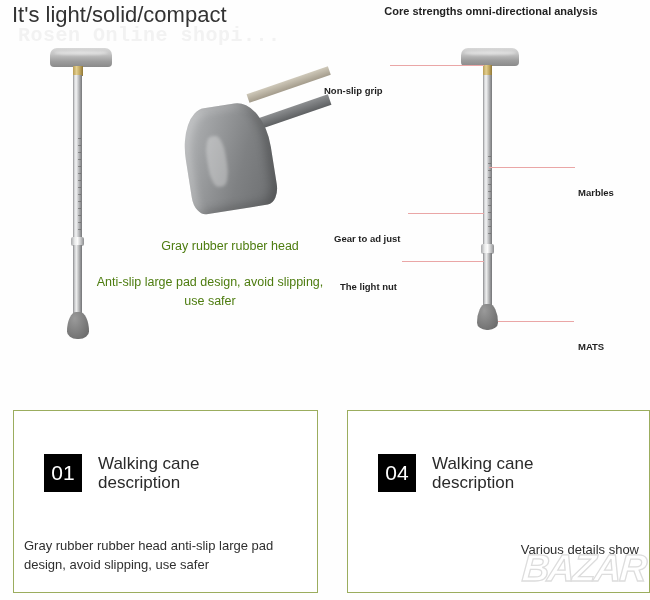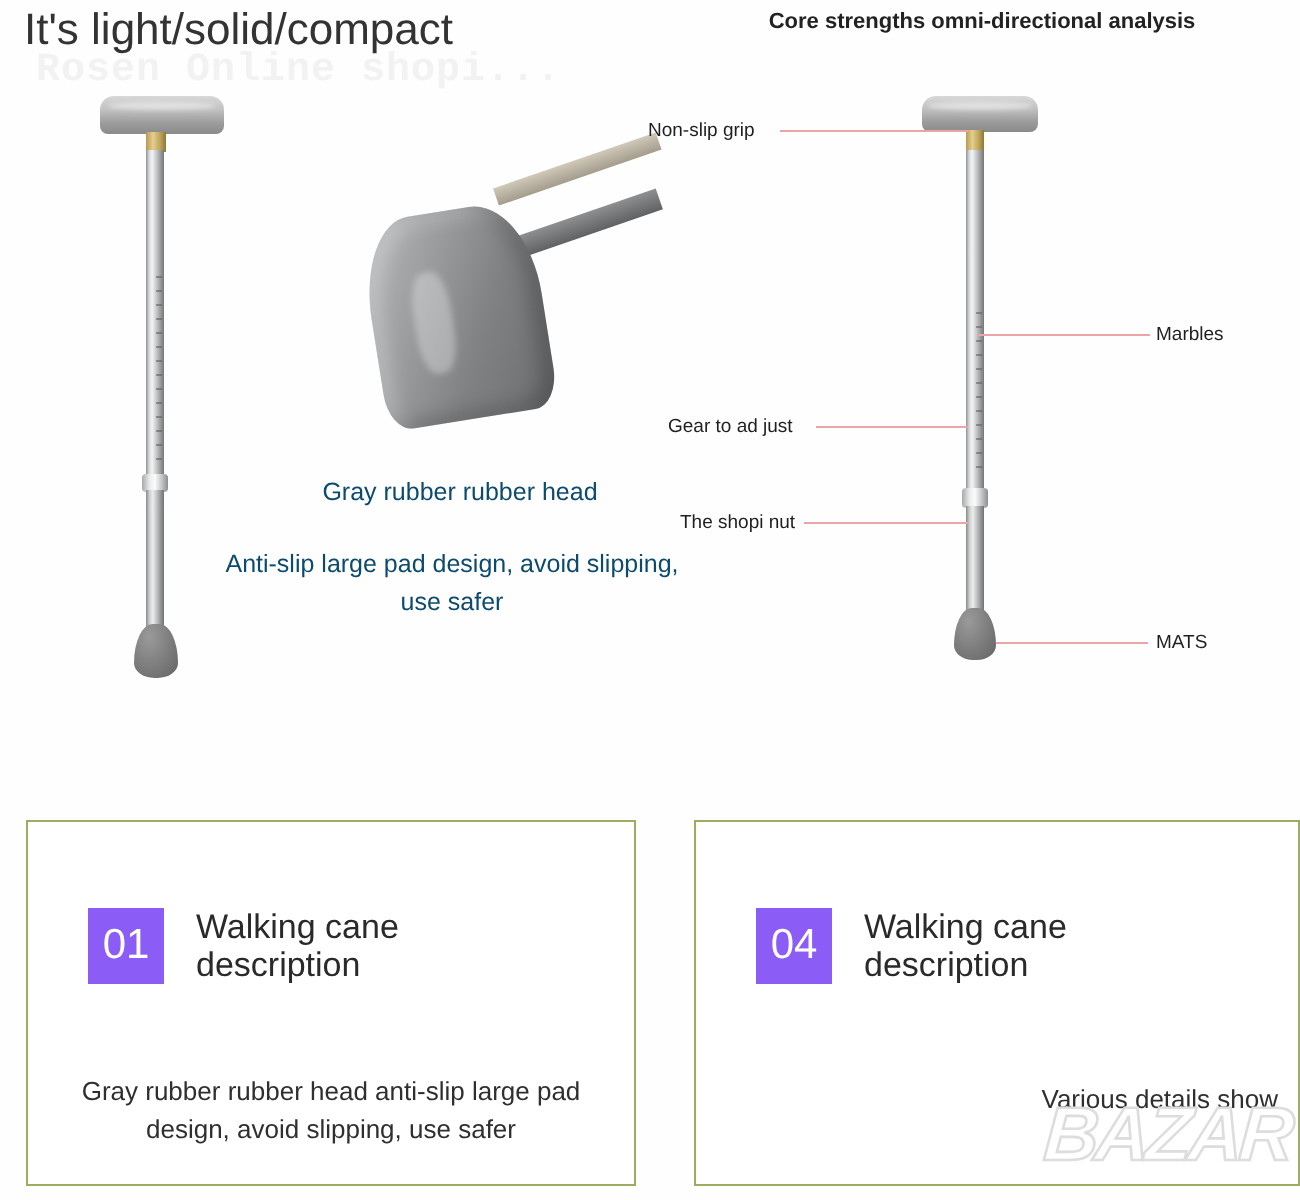--- a/index.html
+++ b/index.html
@@ -144,33 +144,34 @@
     width: 80px; height: 11px;
     background: linear-gradient(to bottom, #8d8f91, #5f6163);
     transform: rotate(-19deg);
     transform-origin: left center;
   }
 
   .caption {
     position: absolute;
     text-align: center;
     font-size: 12.5px;
-    color: #0c4a6e;
+    color: #4d7c0f;
     line-height: 1.55;
   }
   .caption-1 { left: 120px; top: 237px; width: 220px; }
-  .caption-2 { left: 112px; top: 273px; width: 228px; }
+  .caption-2 { left: 96px; top: 273px; width: 228px; }
 
   
   .callout-label {
     position: absolute;
     font-size: 9.5px;
-    font-weight: 400;
+    font-weight: 700;
     color: #1f1f1f;
     white-space: nowrap;
+    margin-top: 25px;
   }
   .leader {
     position: absolute;
     height: 1px;
     background: #eaa6a6;
   }
 
   
   .info-box {
     position: absolute;
@@ -183,42 +184,41 @@
   .box-right { left: 347px; width: 303px; }
 
   .box-header {
     position: absolute;
     left: 30px; top: 43px;
     display: flex;
     align-items: center;
   }
   .num-badge {
     width: 38px; height: 38px;
-    background: #8b5cf6;
+    background: #000000;
     color: #ffffff;
     font-size: 21px;
     font-weight: 400;
     display: flex;
     align-items: center;
     justify-content: center;
     flex: 0 0 auto;
   }
   .box-heading {
     margin-left: 16px;
     font-size: 17px;
     font-weight: 400;
     color: #2a2a2a;
     line-height: 1.12;
     white-space: pre-line;
   }
   .box-body {
     position: absolute;
     left: 10px; right: 10px;
     top: 128px;
-    text-align: center;
     font-size: 13px;
     color: #2f2f2f;
     line-height: 1.45;
   }
   .box-body.left-body { top: 126px; }
   .box-body.right-body { top: 130px; text-align: right; padding-left: 54px; }
 
   .watermark-bazar {
     position: absolute;
     right: 4px; bottom: 2px;
@@ -279,21 +279,21 @@
 
       <div class="callout-label" style="left:8px; top:60px;">Non-slip grip</div>
       <div class="leader" style="left:74px; top:65px; width:94px;"></div>
 
       <div class="callout-label" style="left:262px; top:162px;">Marbles</div>
       <div class="leader" style="left:173px; top:167px; width:86px;"></div>
 
       <div class="callout-label" style="left:18px; top:208px;">Gear to ad just</div>
       <div class="leader" style="left:92px; top:213px; width:76px;"></div>
 
-      <div class="callout-label" style="left:24px; top:256px;">The shopi nut</div>
+      <div class="callout-label" style="left:24px; top:256px;">The light nut</div>
       <div class="leader" style="left:86px; top:261px; width:82px;"></div>
 
       <div class="callout-label" style="left:262px; top:316px;">MATS</div>
       <div class="leader" style="left:182px; top:321px; width:76px;"></div>
     </div>
   </div>
 
   <div class="info-box box-left">
     <div class="box-header">
       <div class="num-badge">01</div>

